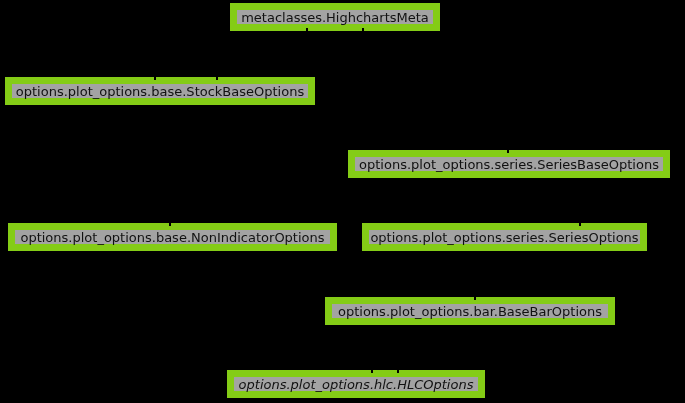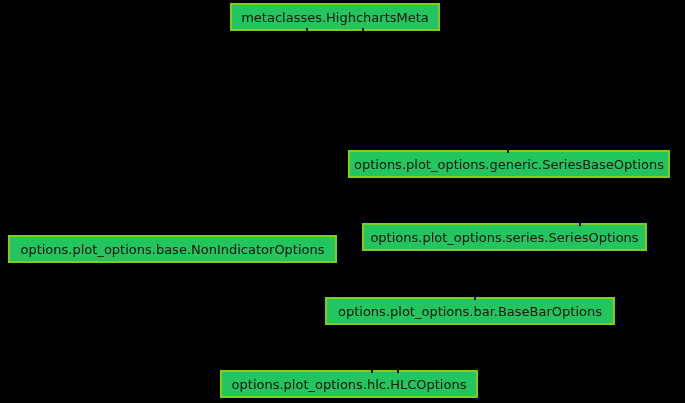--- a/index.html
+++ b/index.html
@@ -11,22 +11,22 @@
     position: relative;
     width: 685px;
     height: 403px;
     background: #000000;
     overflow: hidden;
     font-family: "DejaVu Sans", sans-serif;
   }
   .node {
     position: absolute;
     box-sizing: border-box;
-    background: #22c55e;
-    border: 2px solid #84cc16;
+    background: #a3a3a3;
+    border: 7px solid #84cc16;
     color: #111111;
     font-size: 13px;
     line-height: 1;
     display: flex;
     align-items: center;
     justify-content: center;
     white-space: nowrap;
     cursor: pointer;
   }
   .node span {
@@ -43,39 +43,42 @@
 </style>
 </head>
 <body>
 
 <div id="stage">
 
   <div class="node" style="left:230px; top:3px;   width:210px; height:28px;">
     <span>metaclasses.HighchartsMeta</span>
   </div>
 
+  <div class="node" style="left:5px;   top:77px;  width:310px; height:28px;">
+    <span>options.plot_options.base.StockBaseOptions</span>
+  </div>
 
 
   <div class="node" style="left:348px; top:150px; width:322px; height:28px;">
-    <span>options.plot_options.generic.SeriesBaseOptions</span>
+    <span>options.plot_options.series.SeriesBaseOptions</span>
   </div>
 
-  <div class="node" style="left:8px;   top:235px; width:329px; height:28px;text-align:center;">
+  <div class="node" style="left:8px;   top:223px; width:329px; height:28px;text-align:center;">
     <span>options.plot_options.base.NonIndicatorOptions</span>
   </div>
 
   <div class="node" style="left:325px; top:297px; width:290px; height:28px;">
     <span>options.plot_options.bar.BaseBarOptions</span>
   </div>
 
   <div class="node" style="left:362px; top:223px; width:285px; height:28px;">
     <span>options.plot_options.series.SeriesOptions</span>
   </div>
 
-  <div class="node" style="left:220px; top:370px; width:258px; height:28px;">
+  <div class="node" style="left:227px; top:370px; width:258px; height:28px;font-style:italic;">
     <span>options.plot_options.hlc.HLCOptions</span>
   </div>
 
   <div class="edge-stub" style="left:306px; top:28px;"></div>
   <div class="edge-stub" style="left:362px; top:28px;"></div>
   <div class="edge-stub" style="left:154px; top:76px;"></div>
   <div class="edge-stub" style="left:216px; top:76px;"></div>
   <div class="edge-stub" style="left:524px; top:76px;"></div>
   <div class="edge-stub" style="left:579px; top:76px;"></div>
   <div class="edge-stub" style="left:641px; top:76px;"></div>

